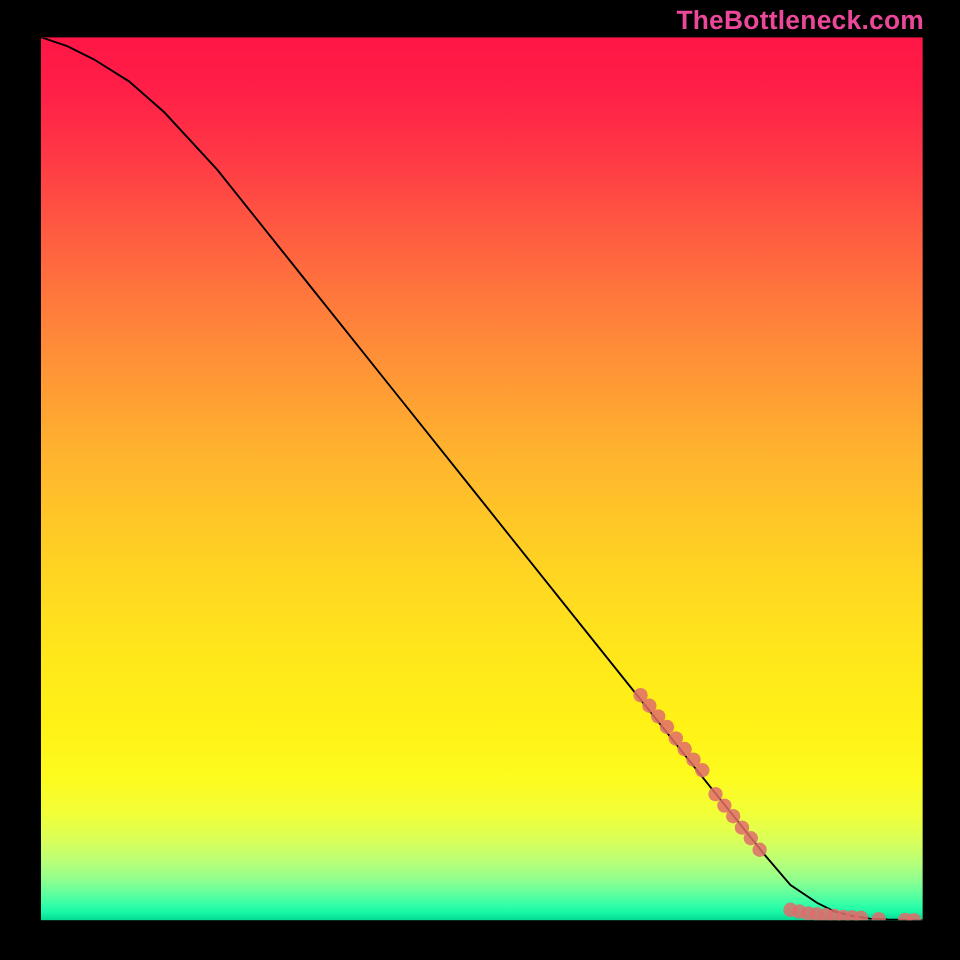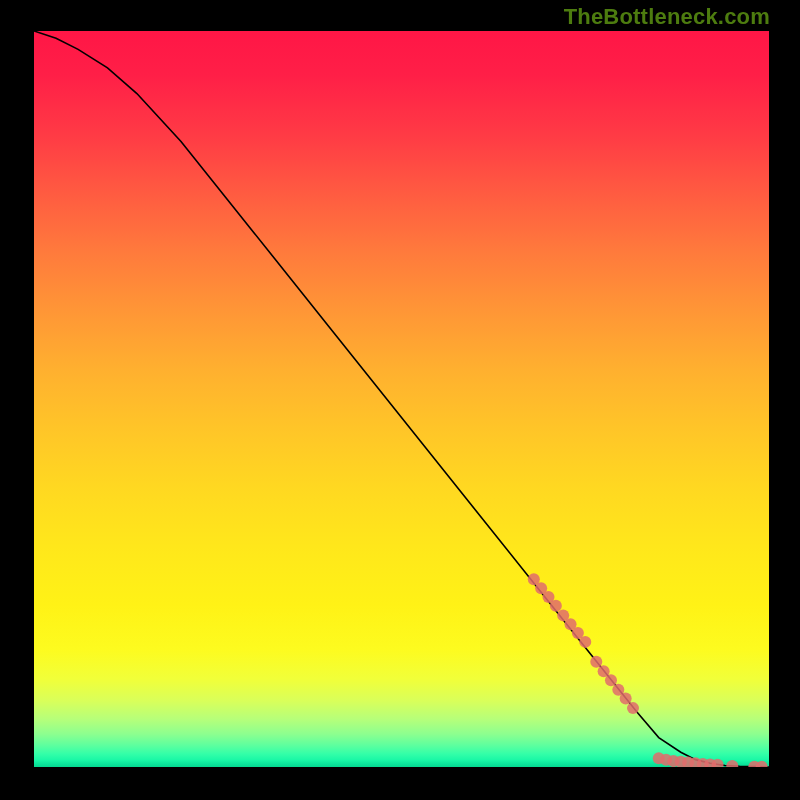--- a/index.html
+++ b/index.html
@@ -46,21 +46,21 @@
       #06d991 100%
     );
   }
   .watermark {
     position: absolute;
     top: 4px;
     right: 30px;
     font-family: Arial, Helvetica, sans-serif;
     font-size: 22px;
     font-weight: 600;
-    color: #4d7c0f;
+    color: #ec4899;
     letter-spacing: 0.2px;
     user-select: none;
   }
   svg.curve {
     position: absolute;
     inset: 0;
     width: 100%;
     height: 100%;
   }
 </style>

